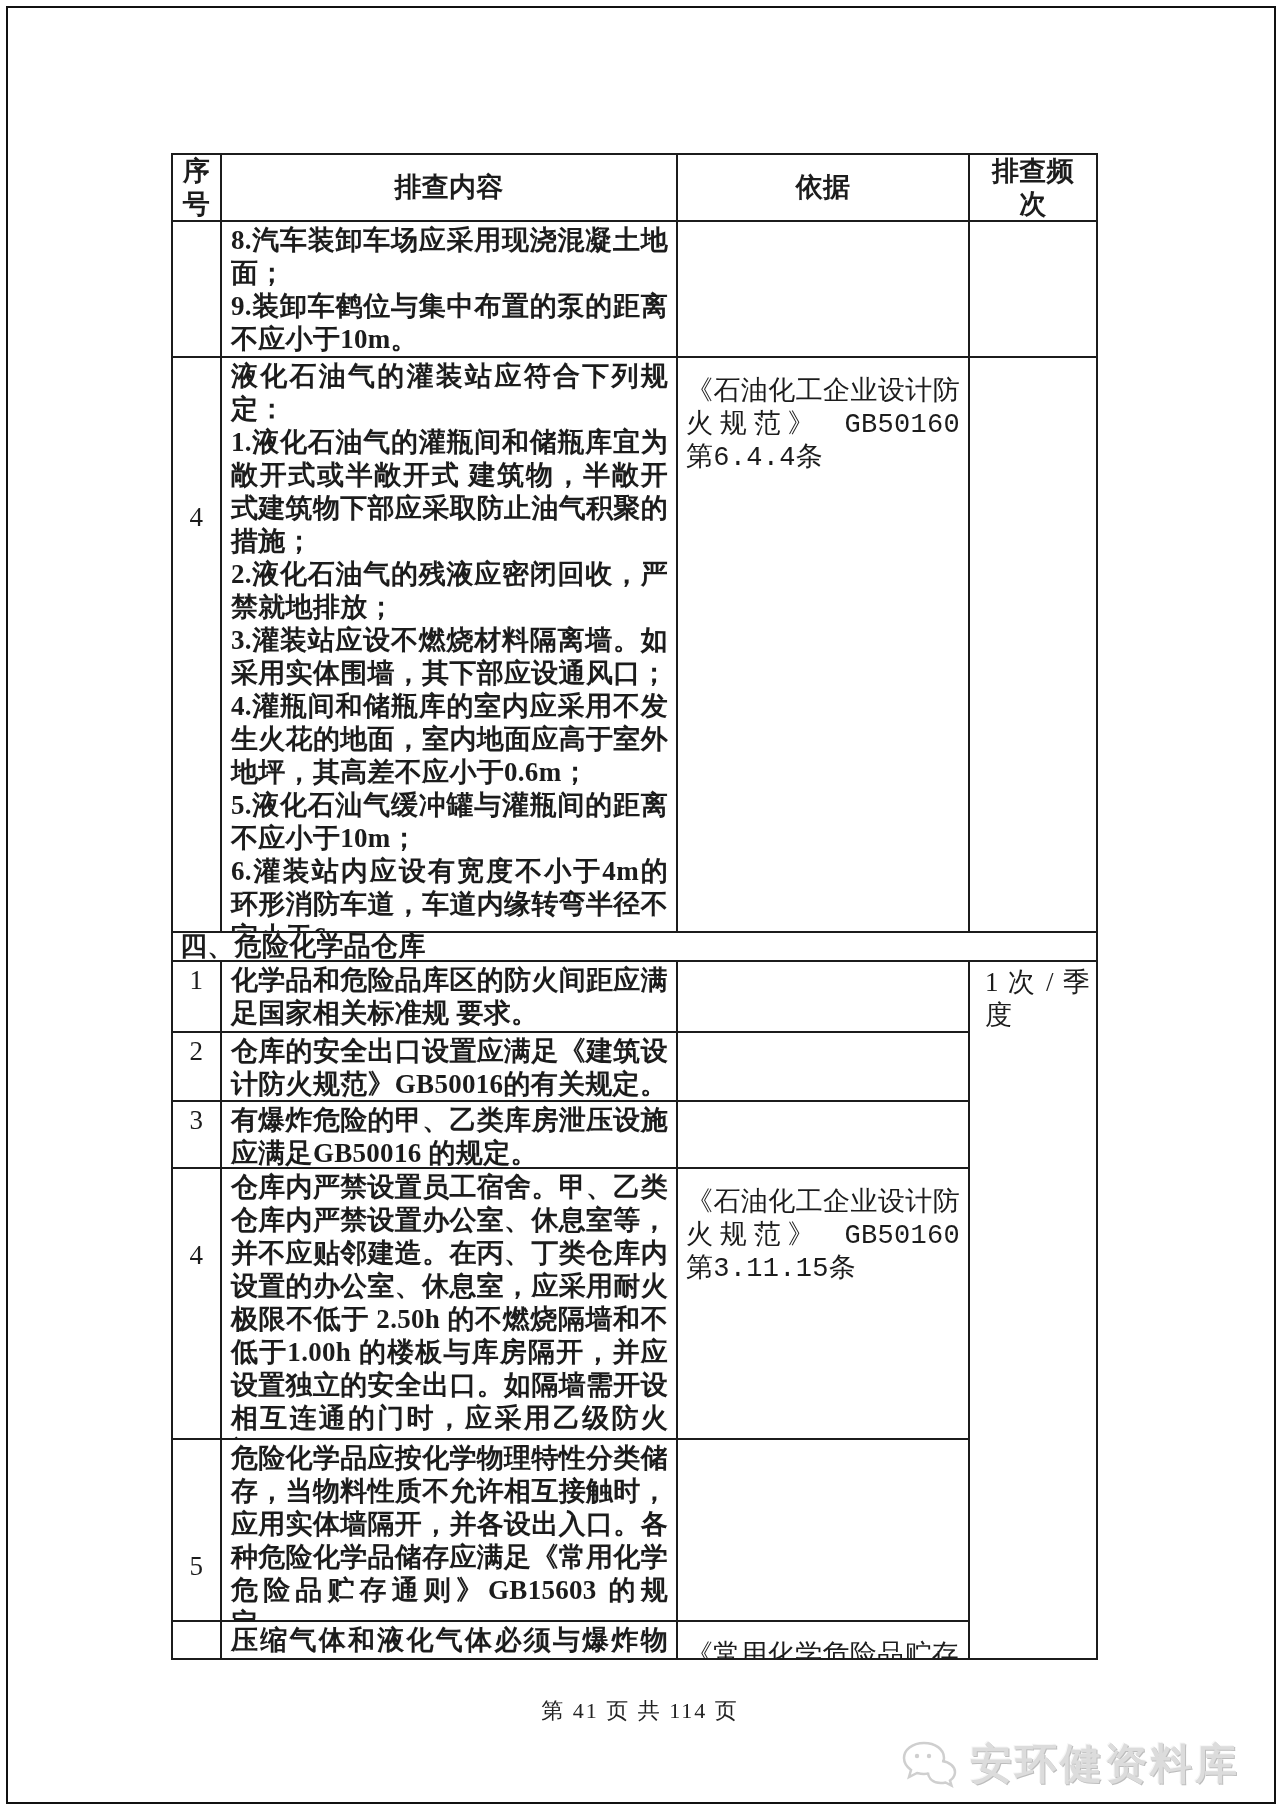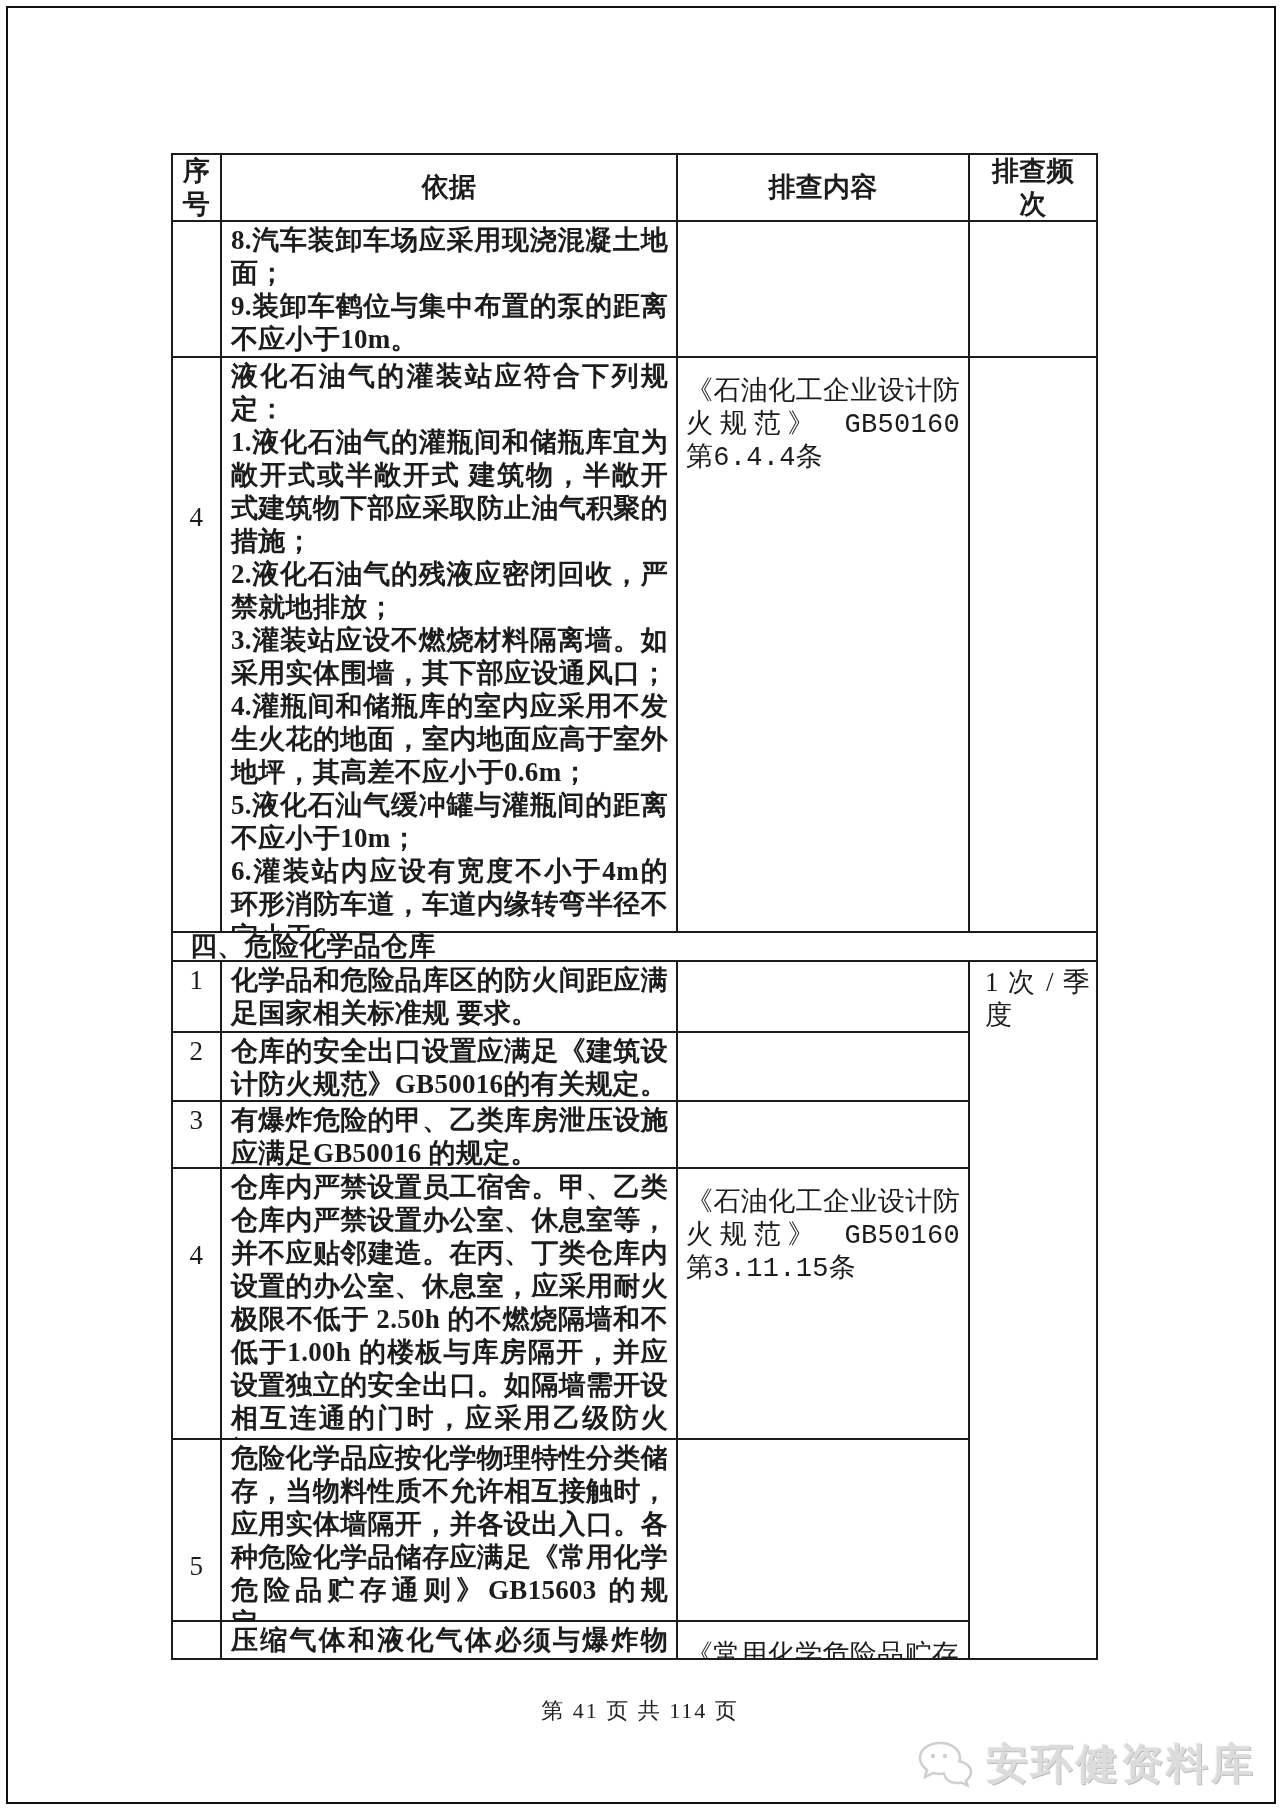--- a/index.html
+++ b/index.html
@@ -31,50 +31,50 @@
     font-weight:bold;
   }
   .ccell{padding:2px 8px 0 9px;text-align:justify;text-justify:inter-ideograph;font-weight:bold;}
   .bcell{padding:18px 8px 0 8px;text-align:justify;text-justify:inter-ideograph;font-family:Liberation Mono, monospace;}
   .ncell{text-align:center;padding-top:2px;}
   .ncell.off-lpg{padding-top:143px;}
   .ncell.off-r4{padding-top:70px;}
   .ncell.off-r5{padding-top:110px;}
   .section-cell{
     grid-column:1 / 5;font-weight:bold;display:flex;align-items:center;
-    padding-left:17px;line-height:27px;
+    padding-left:7px;line-height:27px;
   }
   .freq-merged{
     grid-column:4;grid-row:5 / 11;border-right:none;border-bottom:none;
     padding:4px 6px 0 7px;text-align:justify;margin-left:8px;
   }
   .footer{
     position:absolute;left:0;top:1696px;width:100%;text-align:center;
     font-size:22px;letter-spacing:2px;color:#222;
   }
   .watermark{
-    position:absolute;top:1736px;right:24px;display:flex;align-items:center;gap:12px;
+    position:absolute;top:1736px;right:40px;display:flex;align-items:center;gap:12px;
     color:#dcdcdc;font-size:42px;font-weight:bold;letter-spacing:3px;
     text-shadow:1px 1px 0 #bdbdbd,-1px -1px 0 #f6f6f6;
     user-select:none;
   }
   .watermark svg{display:block;}
 </style>
 </head>
 <body>
 
 <div class="page">
   <div class="page-border"></div>
 
   <div class="doc-table">
 
     <div class="cell hcell">序
 号</div>
+    <div class="cell hcell">排查内容</div>
     <div class="cell hcell">依据</div>
-    <div class="cell hcell">排查内容</div>
     <div class="cell hcell no-r">排查频
 次</div>
 
     <div class="cell ncell"></div>
     <div class="cell ccell">8.汽车装卸车场应采用现浇混凝土地面；
 9.装卸车鹤位与集中布置的泵的距离不应小于10m。</div>
     <div class="cell bcell"></div>
     <div class="cell no-r"></div>
 
     <div class="cell ncell off-lpg">4</div>

